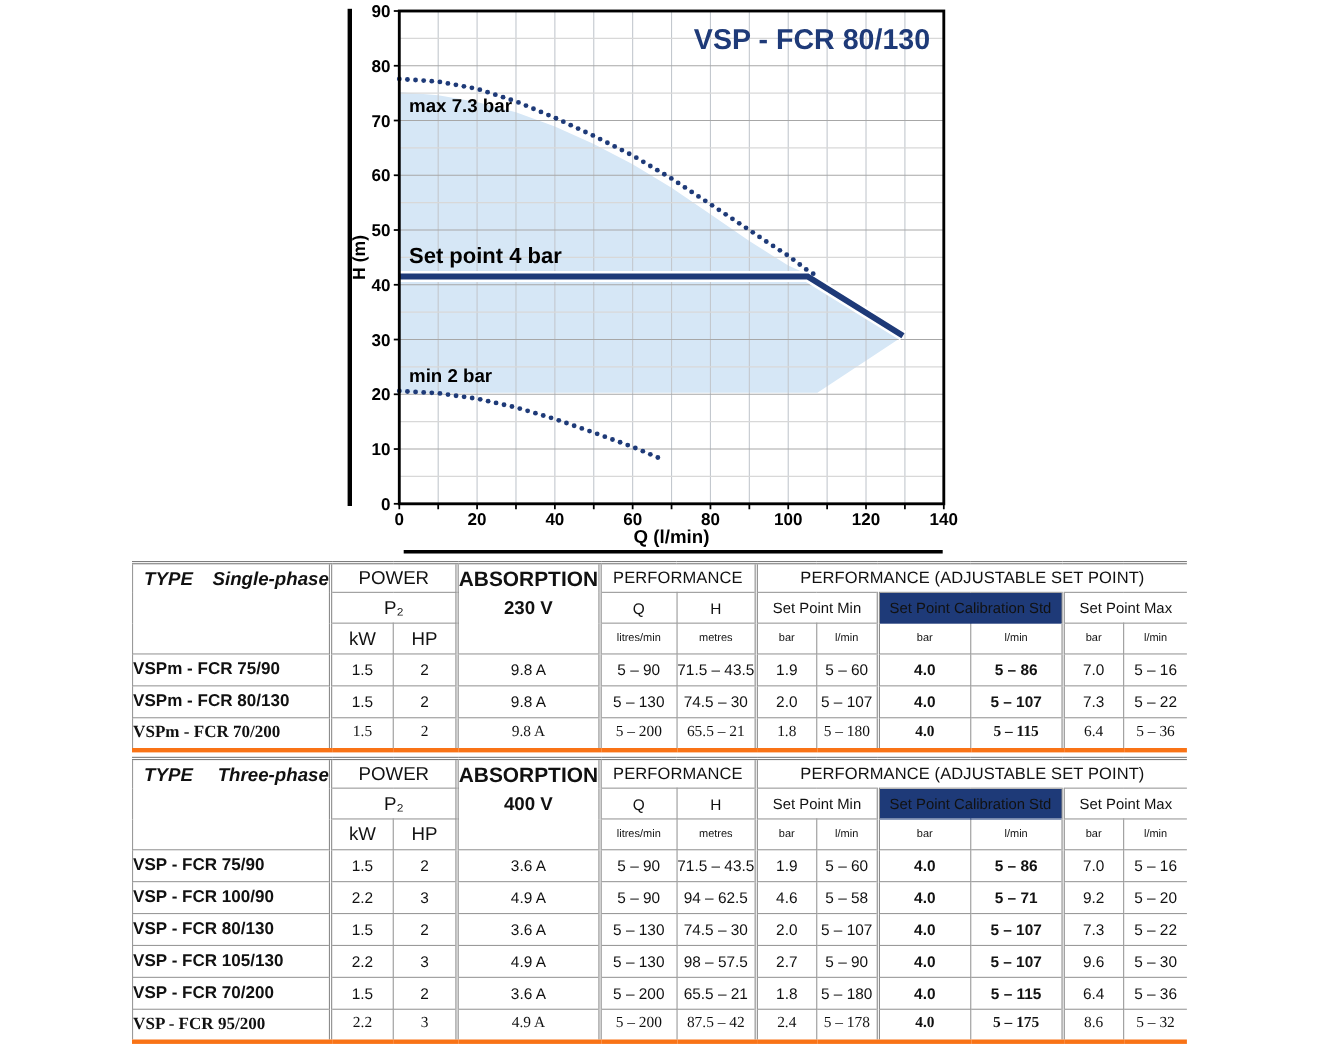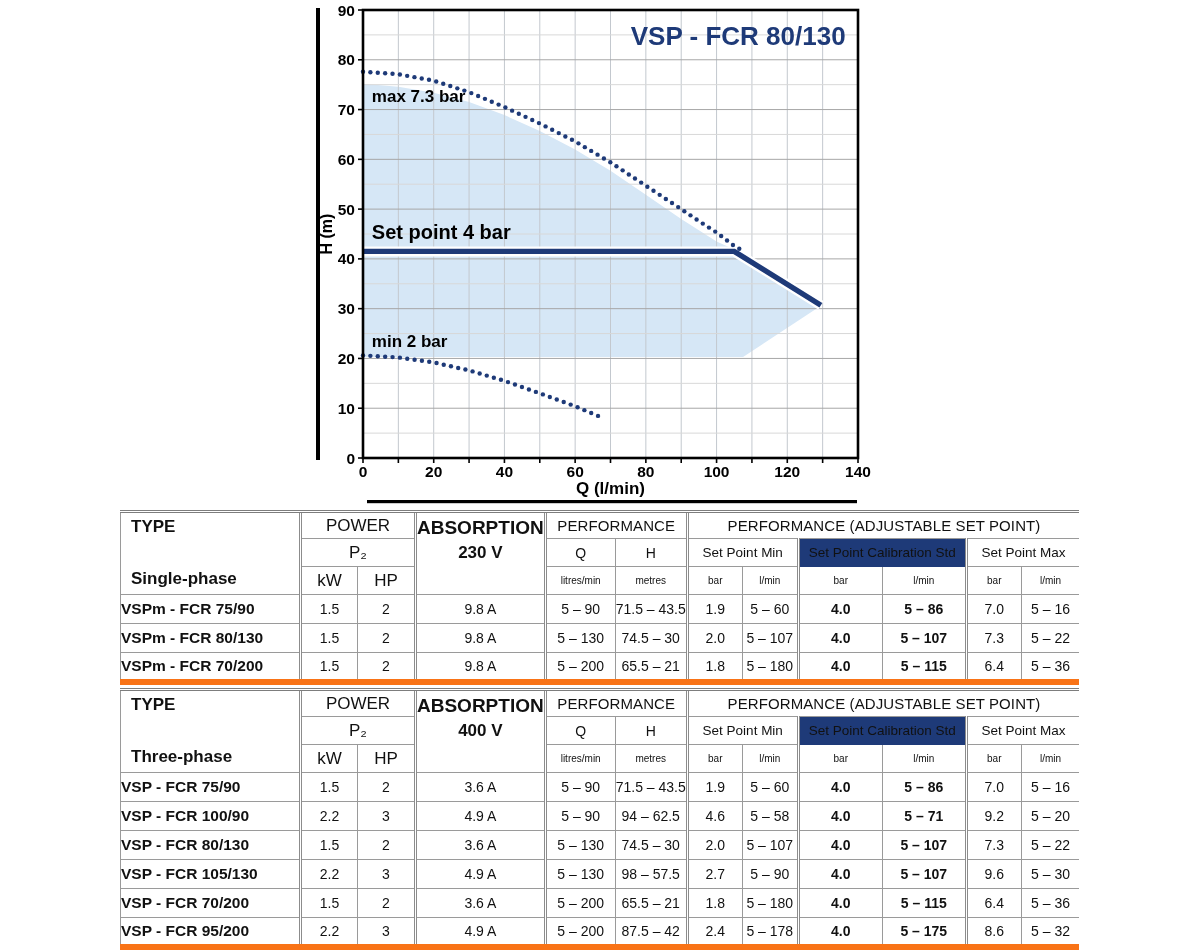--- a/index.html
+++ b/index.html
@@ -16,35 +16,35 @@
   }
   #t0{top:510px;}
   #t1{top:688px;}
   .spec th,.spec td{
     border:1px solid #9a9a9a;padding:0;text-align:center;vertical-align:middle;
     font-weight:normal;color:#111;overflow:hidden;white-space:nowrap;
   }
   .spec thead tr:first-child th{border-top:3px double #7d7d7d;}
   .spec tr > *:first-child{border-left:1px solid #9a9a9a;}
   .spec tr > *:last-child{border-right:none;}
-  .spec tbody tr:last-child td{border-bottom:6px solid #f97316;}
+  .spec tbody tr:last-child td{border-bottom:4px solid #f97316;font-family:Liberation Serif, serif;}
   .gb{border-left:3px double #8c8c8c !important;}
   .rA th{height:25px;}
   .rB th{height:27px;}
   .rC th{height:27px;}
   .spec tbody tr{height:29px;}
   .big{font-size:17px;font-weight:700;}
   .midbold{font-size:15px;font-weight:700;letter-spacing:.1px;}
   .qh{font-size:14px;font-weight:700;}
   .unit{font-size:10px;font-weight:400;}
   .sp{font-size:13.5px;font-weight:400;}
   .cal{color:#fff;font-size:13.5px;font-weight:700;}
   .c-type{text-align:left;}
-  .tw{display:flex;flex-direction:column;justify-content:space-between;height:100%;
-      box-sizing:border-box;padding:5px 0 5px 10px;text-align:left;}
+  .tw{display:flex;justify-content:space-between;height:100%;
+      box-sizing:border-box;padding:5px 0 5px 10px;text-align:right;font-style:italic;}
   .tw span{font-size:17px;font-weight:700;line-height:1.1;}
   .aw{display:flex;flex-direction:column;justify-content:flex-start;height:100%;
       box-sizing:border-box;padding-top:4px;}
   .aw .l1{font-size:19px;font-weight:700;}
   .aw .l2{font-size:17px;font-weight:700;margin-top:4px;}
   .spec td{font-size:14px;}
   td.c0{font-weight:700;text-align:left;font-size:15.5px;}
   td.b{font-weight:700;}
 </style>
 </head>

